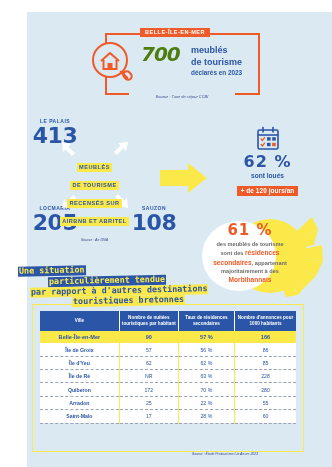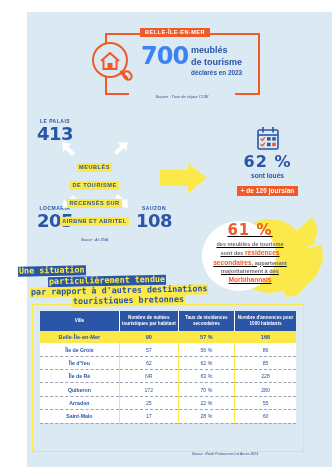--- a/index.html
+++ b/index.html
@@ -11,32 +11,32 @@
 
   
   #hero{position:absolute;left:105px;top:33px;width:155px;height:62px;}
   #hero-frame{position:absolute;inset:0;border:2px solid #ef5a28;}
   #hero-title{position:absolute;left:35px;top:-5px;background:#ef5a28;color:#ffffff;
     font-size:5.6px;font-weight:bold;letter-spacing:.45px;padding:1.6px 5px 1.4px;
     white-space:nowrap;line-height:1;}
   #hero-src-mask{position:absolute;left:24px;bottom:-5px;width:106px;height:9px;background:#dbeaf2;}
   #hero-src{position:absolute;left:24px;bottom:-4px;width:106px;text-align:center;
     font-size:4px;font-style:italic;color:#3a4a8c;line-height:1;}
-  #hero-num{position:absolute;left:36px;top:11px;font-size:24px;font-weight:bold;
-    color:#3b82f6;letter-spacing:-1px;line-height:1;font-family:"DejaVu Sans",sans-serif;}
+  #hero-num{position:absolute;left:36px;top:11px;font-size:20px;font-weight:bold;
+    color:#4d7c0f;letter-spacing:-1px;line-height:1;font-family:"DejaVu Sans",sans-serif;font-style:italic;}
   #hero-lines{position:absolute;left:86px;top:12px;color:#2b55a6;line-height:1.28;}
   #hero-l1,#hero-l2{font-size:9px;font-weight:bold;display:block;}
   #hero-l3{font-size:6.4px;font-weight:bold;display:block;margin-top:1px;}
   #hero-icon{position:absolute;left:-15px;top:8px;width:46px;height:44px;}
 
   
   .commune{position:absolute;text-align:center;width:62px;}
   .commune .cname{font-size:5px;font-weight:bold;color:#2b55a6;letter-spacing:.5px;
     display:block;line-height:1;}
-  .commune .cval{font-size:18px;font-weight:bold;color:#2b55a6;display:block;
+  .commune .cval{font-size:22px;font-weight:bold;color:#2b55a6;display:block;
     line-height:1.1;letter-spacing:-.5px;font-family:"DejaVu Sans",sans-serif;}
   #c-lepalais{left:24px;top:119px;}
   #c-bangor{left:123px;top:119px;}
   #c-locmaria{left:24px;top:206px;}
   #c-sauzon{left:123px;top:206px;}
 
   #center-block{position:absolute;left:43px;top:155px;width:103px;text-align:center;}
   .cb-line{display:inline-block;background:#fbe94a;color:#2b55a6;font-size:5.6px;
     font-weight:bold;letter-spacing:.5px;padding:.6px 2.5px;margin:.6px 0;line-height:1.25;}
   #commune-src{position:absolute;left:43px;top:238px;width:103px;text-align:center;
@@ -53,21 +53,21 @@
     font-family:"DejaVu Sans",sans-serif;letter-spacing:1px;}
   #pct62-sub{font-size:6.6px;font-weight:bold;color:#2b55a6;display:block;margin-top:2px;}
   #pct62-badge{display:inline-block;margin-top:3px;background:#ef5a28;color:#ffffff;
     font-size:6.4px;font-weight:bold;padding:1.6px 3.5px;line-height:1;letter-spacing:.1px;}
 
   
   #sun{position:absolute;left:196px;top:215px;width:132px;height:82px;}
   #sun-rays{position:absolute;left:32px;top:0;width:100px;height:82px;}
   #sun-disc{position:absolute;left:6px;top:6px;width:74px;height:70px;background:#ffffff;
     border-radius:50%;}
-  #sun-text{position:absolute;left:0;top:8px;width:108px;text-align:center;text-decoration:underline;}
+  #sun-text{position:absolute;left:0;top:8px;width:108px;text-align:center;}
   #pct61-num{font-size:15px;font-weight:bold;color:#ef5a28;line-height:1;
     font-family:"DejaVu Sans",sans-serif;letter-spacing:1px;}
   #pct61-body{font-size:5.6px;color:#6b6b6b;line-height:1.45;margin-top:2px;font-weight:bold;}
   .hl-orange{color:#ef5a28;font-size:6.6px;font-weight:bold;}
 
   
   #hand{position:absolute;left:2px;top:266px;width:262px;
     font-family:"DejaVu Sans Mono",monospace;font-size:8.4px;font-weight:bold;line-height:1.18;}
   #hand span{display:inline-block;padding:0 1px;}
   #hw1{background:#2b55a6;color:#fbe94a;transform:rotate(-1.2deg);margin-left:16px;}

